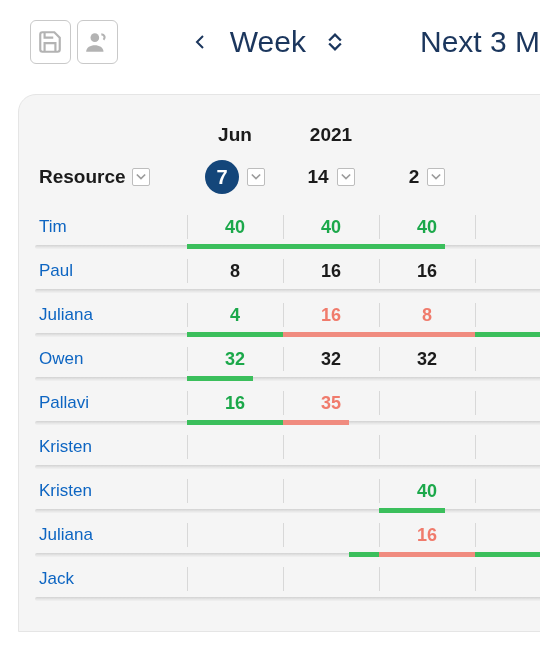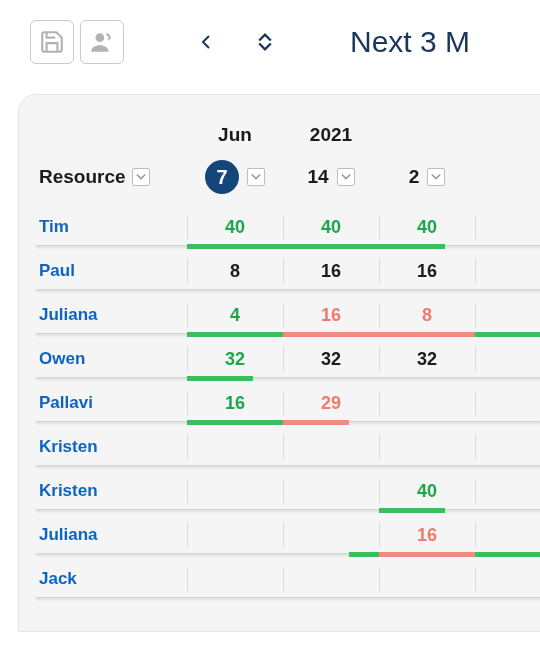--- a/index.html
+++ b/index.html
@@ -140,21 +140,21 @@
     height: 4px;
     background: linear-gradient(180deg, #d2d2d2, #eeeeee 80%);
     border-radius: 2px 0 0 2px;
   }
   .cell-name {
     width: 168px;
     padding-left: 20px;
     display: flex;
     align-items: center;
     font-size: 17px;
-    font-weight: 700;
+    font-weight: 400;
     color: #0d65c2;
   }
   .cell-val {
     width: 96px;
     display: flex;
     align-items: center;
     justify-content: center;
     font-size: 18px;
     font-weight: 600;
     position: relative;
@@ -200,20 +200,21 @@
       <path d="M2 21c0-4 4-6 8-6s8 2 8 6"></path>
       <path d="M16 5c3 0 4 3 2 5" fill="none" stroke="currentColor" stroke-width="2"></path>
     </svg>
   </div>
   <span class="nav-arrow">
     <svg width="12" height="16" viewBox="0 0 10 16">
         <path d="M8 2 L2 8 L8 14" fill="none" stroke="#1b365d" stroke-width="2"></path>
       </svg>
   </span>
   <span class="period-sel">
+    <span class="period-label">Week</span>
     <span class="sort-arrows">
       <svg viewBox="0 0 12 8">
           <path d="M1 7 L6 2 L11 7" fill="none" stroke="#1b365d" stroke-width="2"></path>
         </svg>
       <svg viewBox="0 0 12 8">
           <path d="M1 1 L6 6 L11 1" fill="none" stroke="#1b365d" stroke-width="2"></path>
         </svg>
     </span>
   </span>
   <span class="range-label">Next 3 M</span>
@@ -332,21 +333,21 @@
         </div>
         <div class="cell-val"></div>
       </div>
       <div class="row">
         <div class="cell-name">Pallavi</div>
         <div class="cell-val">
           <span class="txt-green">16</span>
           <div class="bar green"></div>
         </div>
         <div class="cell-val">
-          <span class="txt-red">29</span>
+          <span class="txt-red">35</span>
           <div class="bar red short"></div>
         </div>
         <div class="cell-val"></div>
         <div class="cell-val"></div>
       </div>
       <div class="row">
         <div class="cell-name">Kristen</div>
         <div class="cell-val"></div>
         <div class="cell-val"></div>
         <div class="cell-val"></div>

